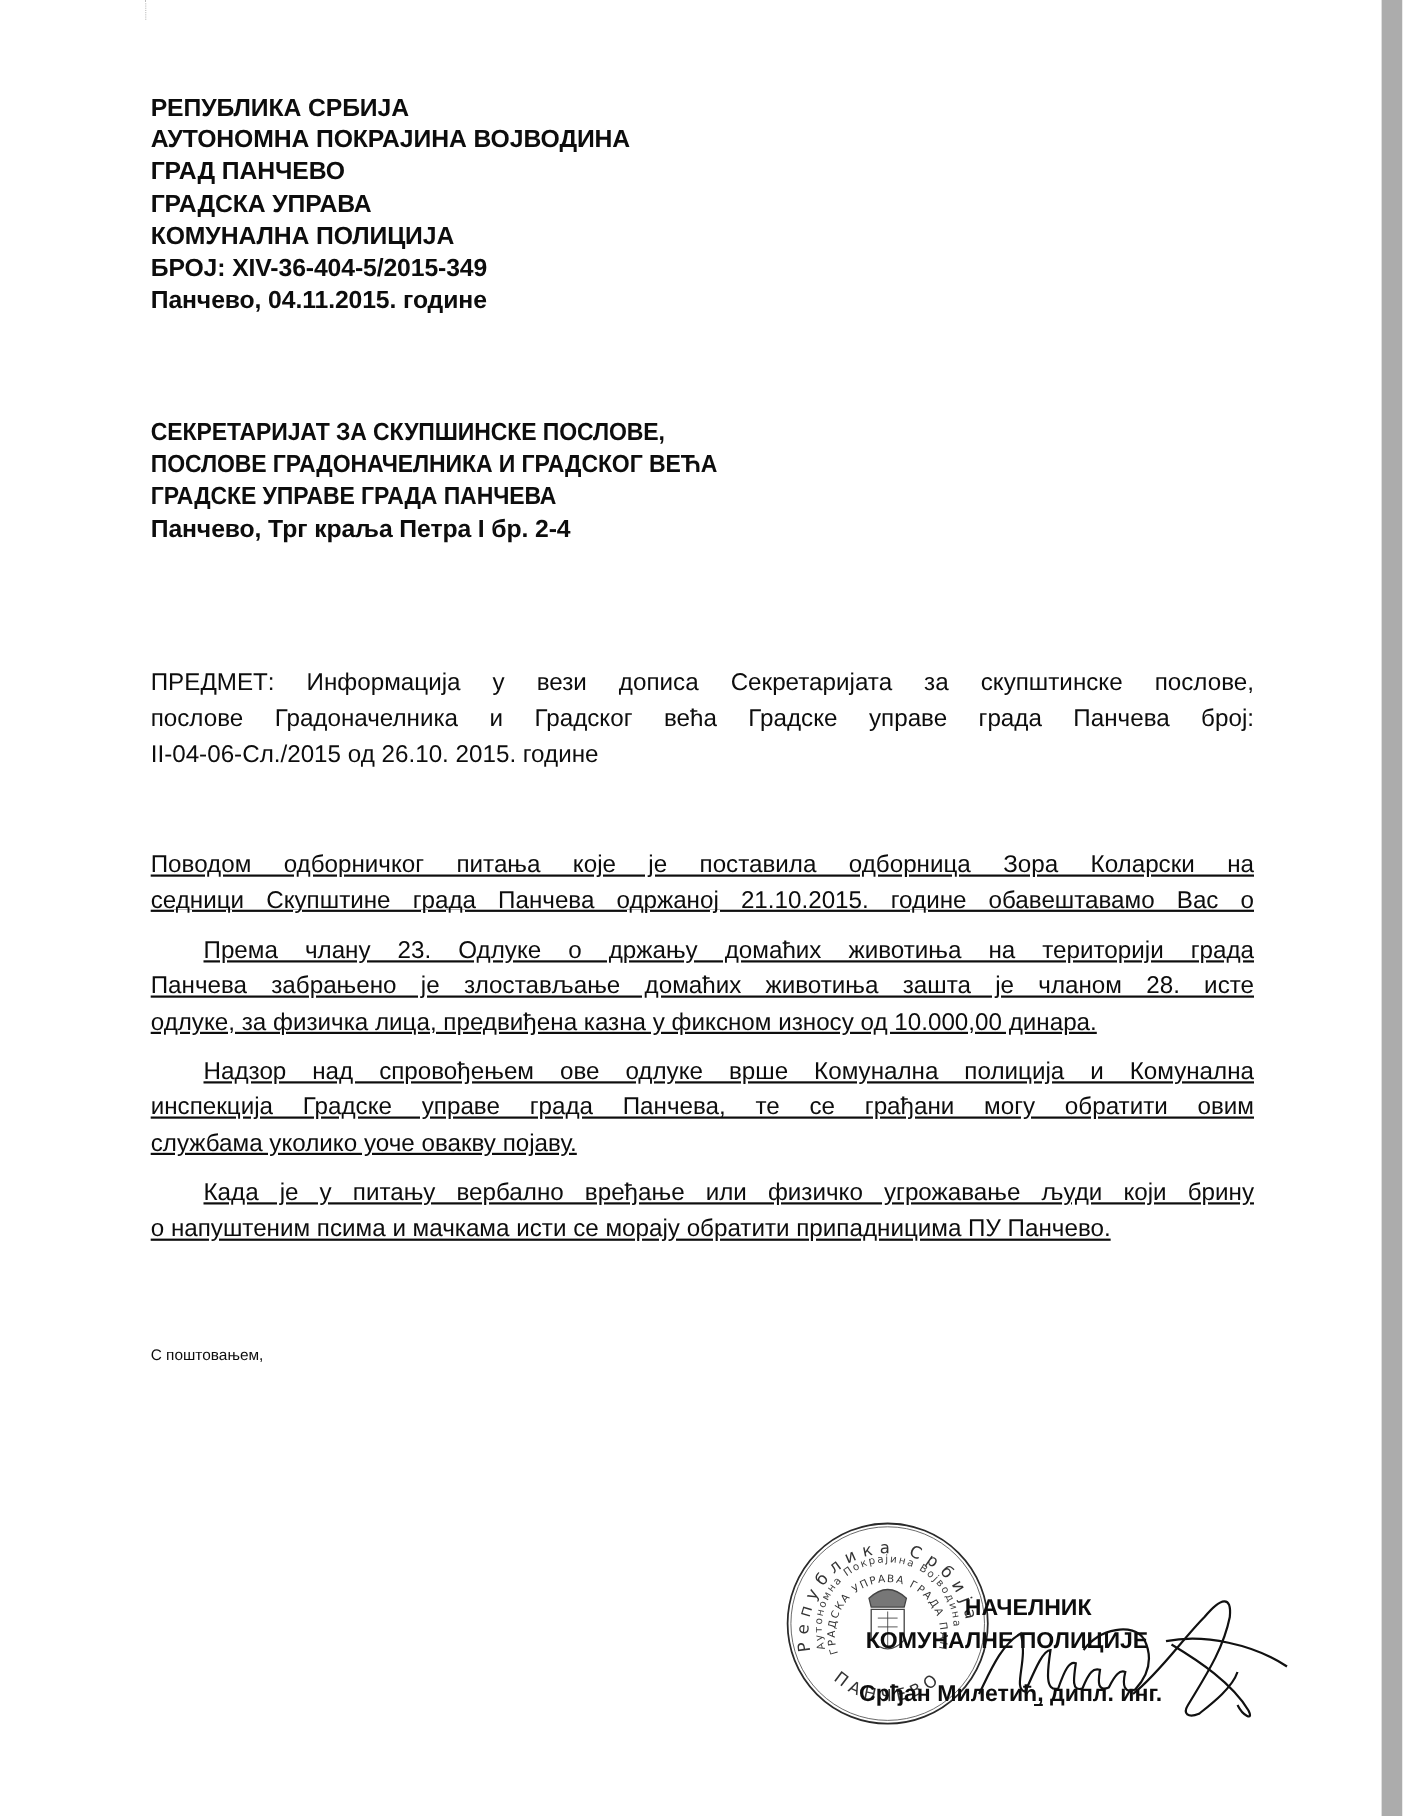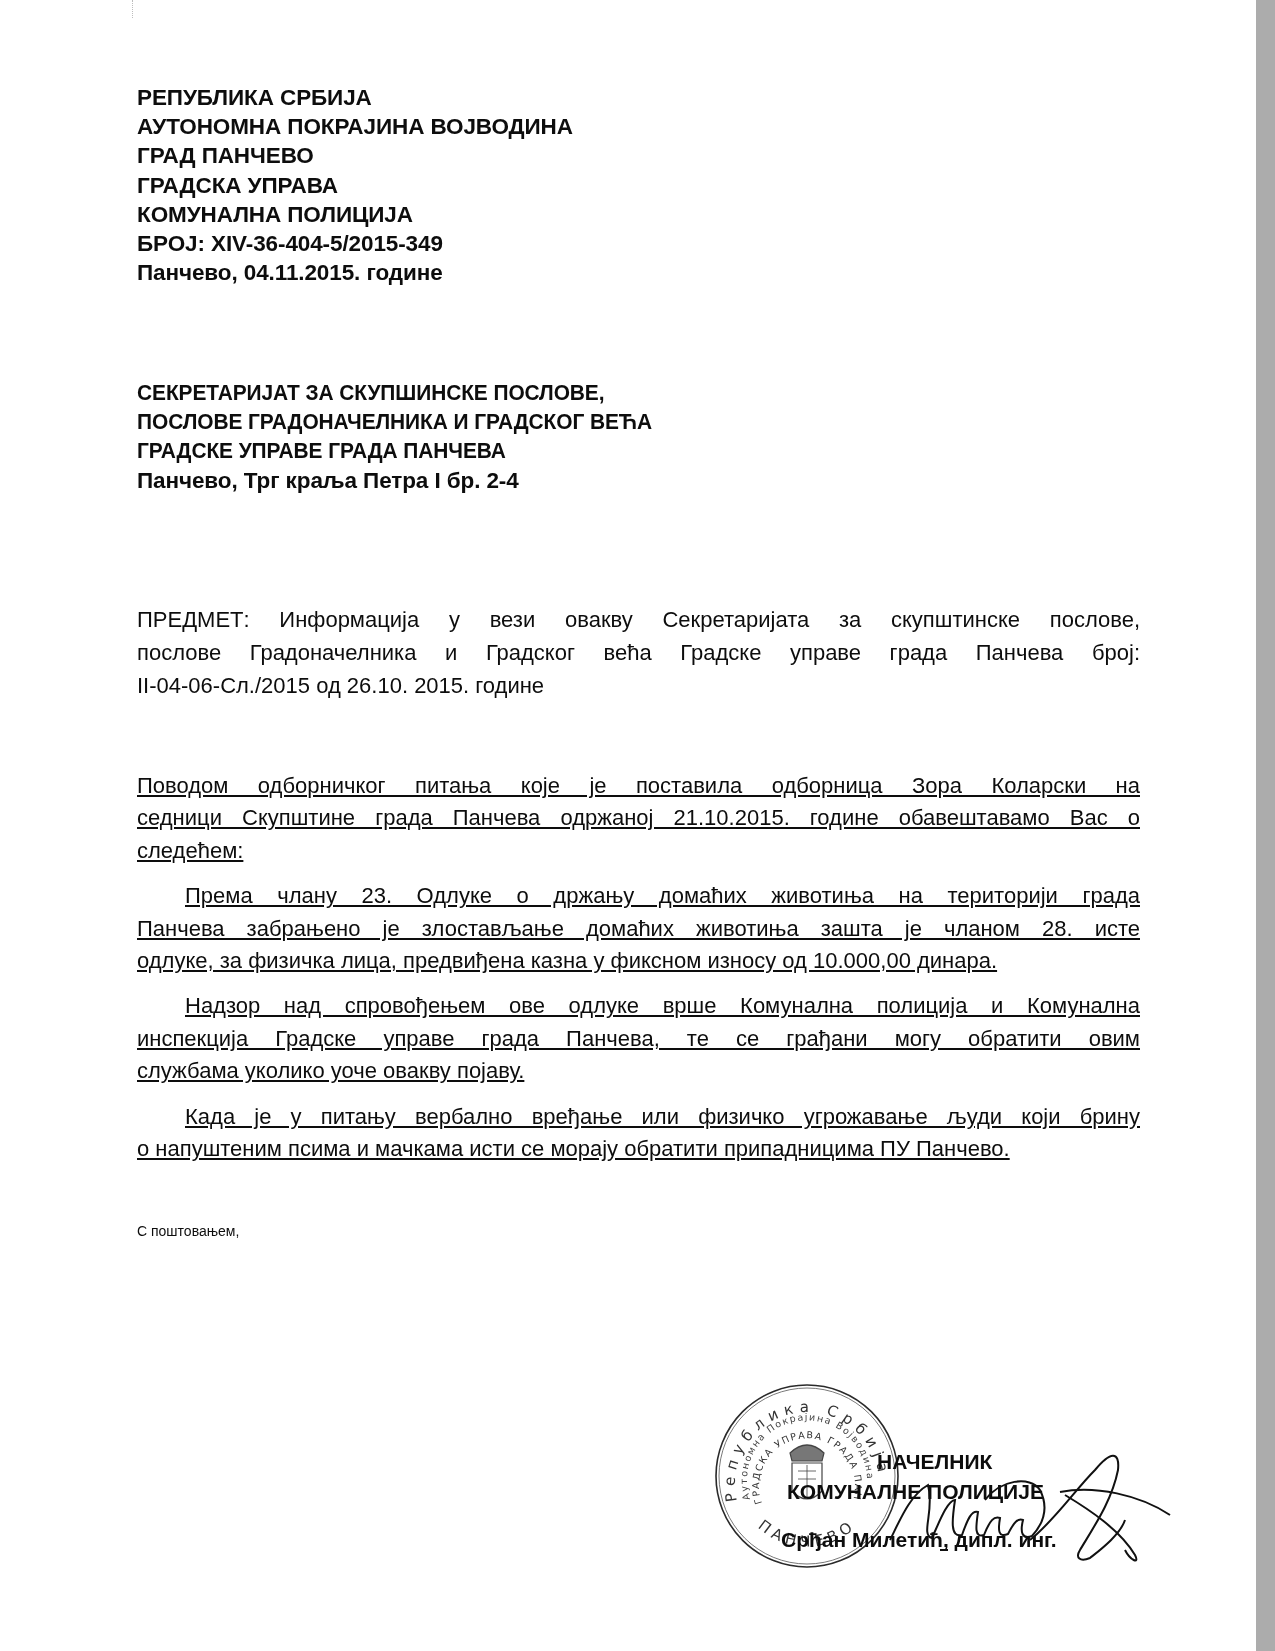--- a/index.html
+++ b/index.html
@@ -73,29 +73,28 @@
 </div>
 
 <div class="hdr hdr-2">
   <div><span class="cond">СЕКРЕТАРИЈАТ ЗА СКУПШИНСКЕ  ПОСЛОВЕ,</span></div>
   <div><span class="cond">ПОСЛОВЕ ГРАДОНАЧЕЛНИКА И ГРАДСКОГ ВЕЋА</span></div>
   <div><span class="cond">ГРАДСКЕ УПРАВЕ ГРАДА ПАНЧЕВА</span></div>
   <div>Панчево, Трг краља Петра I бр. 2-4</div>
 </div>
 
 <div class="subject">
-  <span class="ln">ПРЕДМЕТ: Информација у вези овакву Секретаријата за скупштинске послове,</span>
+  <span class="ln">ПРЕДМЕТ: Информација у вези дописа Секретаријата за скупштинске послове,</span>
   <span class="ln">послове Градоначелника и Градског већа Градске управе града Панчева број:</span>
   <span class="ln last">II-04-06-Сл./2015 од 26.10. 2015. године</span>
 </div>
 
 <div class="body-text">
   <span class="ln">Поводом одборничког питања које је поставила одборница Зора Коларски на</span>
   <span class="ln">седници Скупштине града Панчева одржаној  21.10.2015. године обавештавамо Вас о</span>
-  <span class="ln last">следећем:</span>
   <span class="ln indent">Према члану 23. Одлуке о држању домаћих животиња на територији града</span>
   <span class="ln">Панчева забрањено је злостављање домаћих животиња зашта је чланом 28. исте</span>
   <span class="ln last">одлуке, за физичка лица, предвиђена казна у фиксном износу од 10.000,00 динара.</span>
   <span class="ln indent">Надзор над спровођењем ове одлуке врше Комунална полиција и Комунална</span>
   <span class="ln">инспекција Градске управе града Панчева, те се грађани могу обратити овим</span>
   <span class="ln last">службама уколико уоче овакву појаву.</span>
   <span class="ln indent">Када је у питању вербално вређање или физичко угрожавање људи који брину</span>
   <span class="ln last">о напуштеним псима и мачкама исти се морају обратити припадницима ПУ Панчево.</span>
 </div>
 

